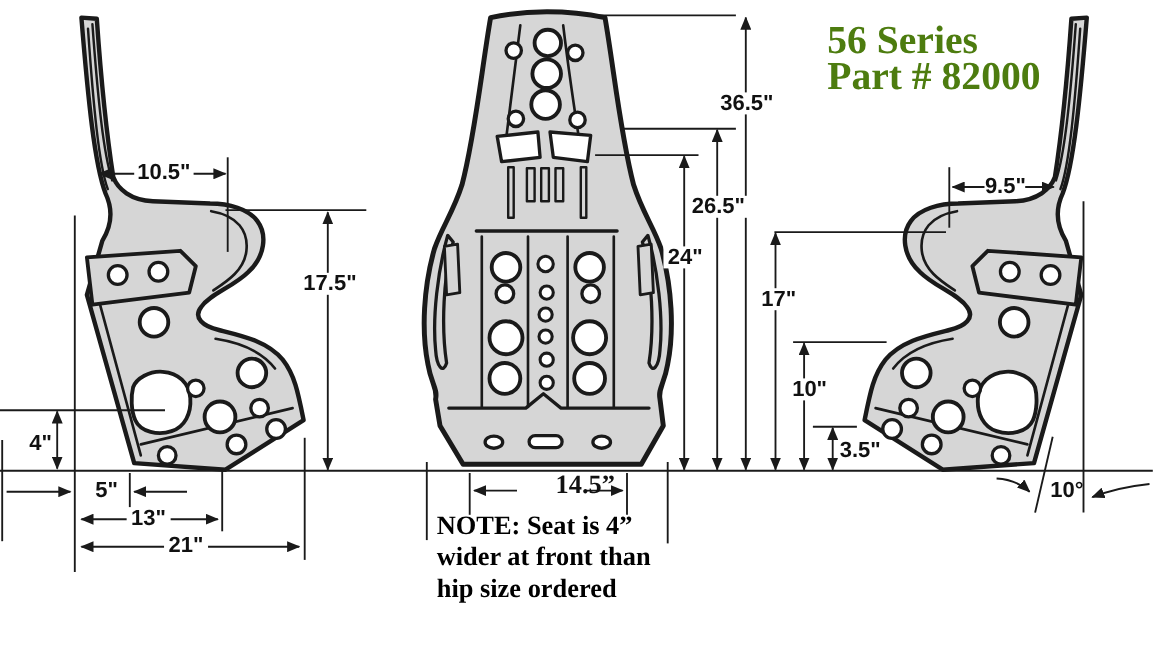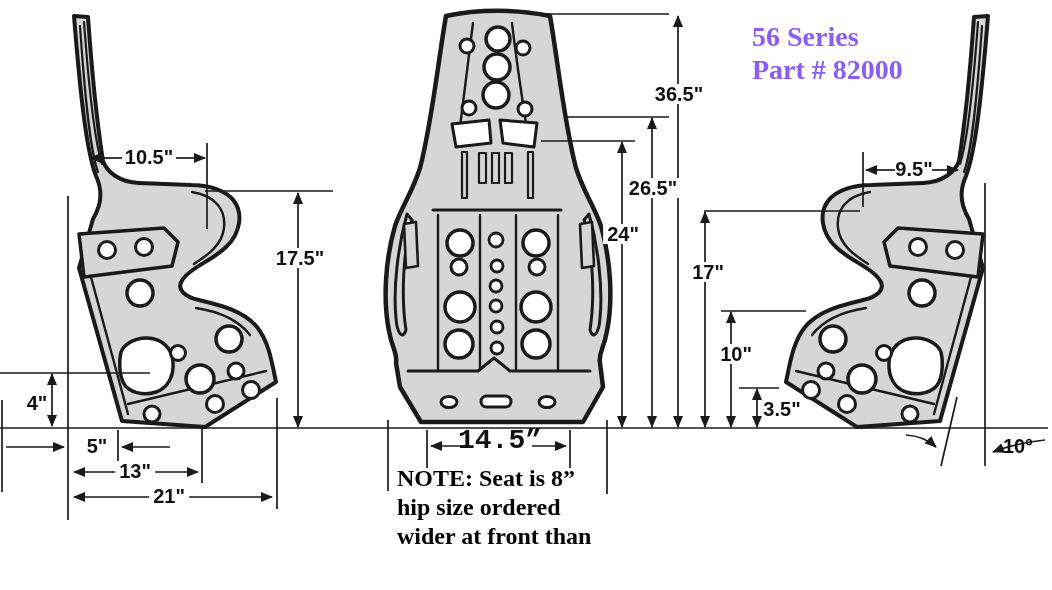--- a/index.html
+++ b/index.html
@@ -2,23 +2,23 @@
 <html><head>
 <meta charset="utf-8">
 <style>
   html,body{margin:0;padding:0;background:#fff;}
   #stage{position:relative;width:1052px;height:590px;background:#ffffff;overflow:hidden;
          font-family:"Liberation Sans",sans-serif;color:#111;}
   #stage svg{position:absolute;left:0;top:0;}
   .dim{position:absolute;transform:translate(-50%,-50%);font-weight:bold;font-size:20px;
        letter-spacing:0;white-space:nowrap;color:#111;line-height:1;}
   .dim.bg{background:#fff;padding:0 4px;}
-  .dim.serif{font-family:Liberation Mono, monospace;font-size:28px;}
+  .dim.serif{font-family:Liberation Serif, serif;font-size:24px;margin-left:32px;}
   #title-block{position:absolute;left:752px;top:20px;font-family:"Liberation Serif",serif;
-       font-weight:bold;font-size:28px;line-height:33px;color:#8b5cf6;}
+       font-weight:bold;font-size:36px;line-height:33px;color:#4d7c0f;}
   #note-block{position:absolute;left:397px;top:464px;font-family:"Liberation Serif",serif;
        font-weight:bold;font-size:24px;line-height:29px;color:#000;}
 </style>
 </head>
 <body>
 
 <div id="stage">
 
 <svg width="1052" height="590" viewBox="0 0 1052 590">
   <defs>
@@ -160,26 +160,26 @@
   <div class="dim bg" style="left:135px;top:471px;">13"</div>
   <div class="dim bg" style="left:169px;top:496px;">21"</div>
   <div class="dim bg" style="left:679px;top:94px;">36.5"</div>
   <div class="dim bg" style="left:653px;top:188px;">26.5"</div>
   <div class="dim bg" style="left:623px;top:234px;">24"</div>
   <div class="dim bg" style="left:708px;top:272px;">17"</div>
   <div class="dim bg" style="left:736px;top:354px;">10"</div>
   <div class="dim" style="left:782px;top:409px;">3.5"</div>
   <div class="dim serif" style="left:500px;top:441px;">14.5”</div>
   <div class="dim" style="left:914px;top:169px;">9.5"</div>
-  <div class="dim" style="left:970px;top:446px;margin-left:48px;">10°</div>
+  <div class="dim" style="left:970px;top:446px;">10°</div>
 
   <div id="title-block">
     <div>56 Series</div>
     <div>Part # 82000</div>
   </div>
 
   <div id="note-block">
-    <div>NOTE:  Seat is 8”</div>
+    <div>NOTE:  Seat is 4”</div>
+    <div>wider at front than</div>
     <div>hip size ordered</div>
-    <div>wider at front than</div>
   </div>
 
 </div>
 
 </body></html>

